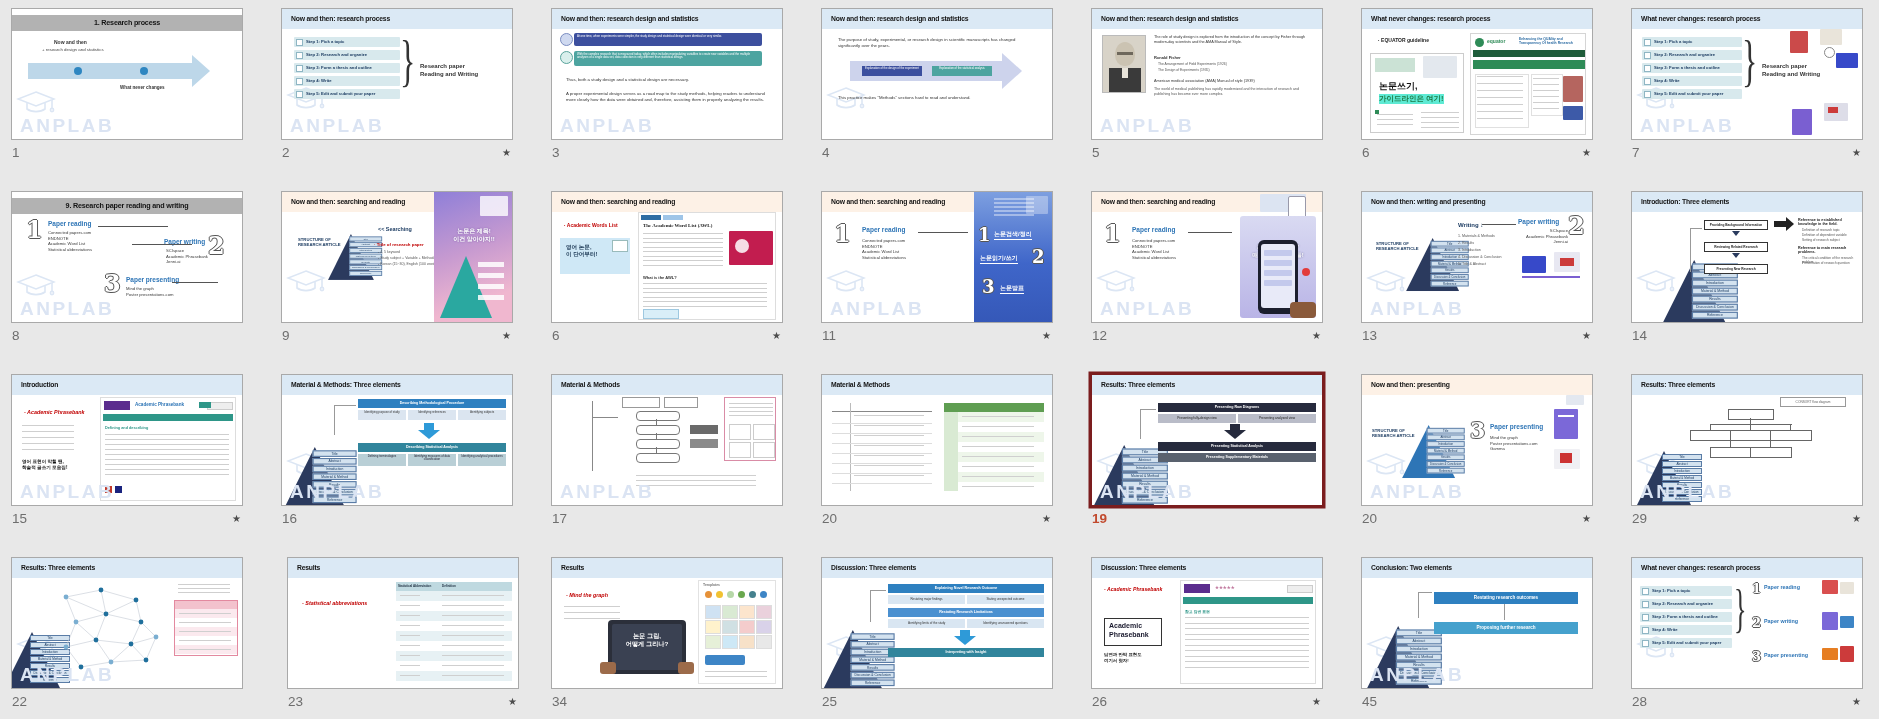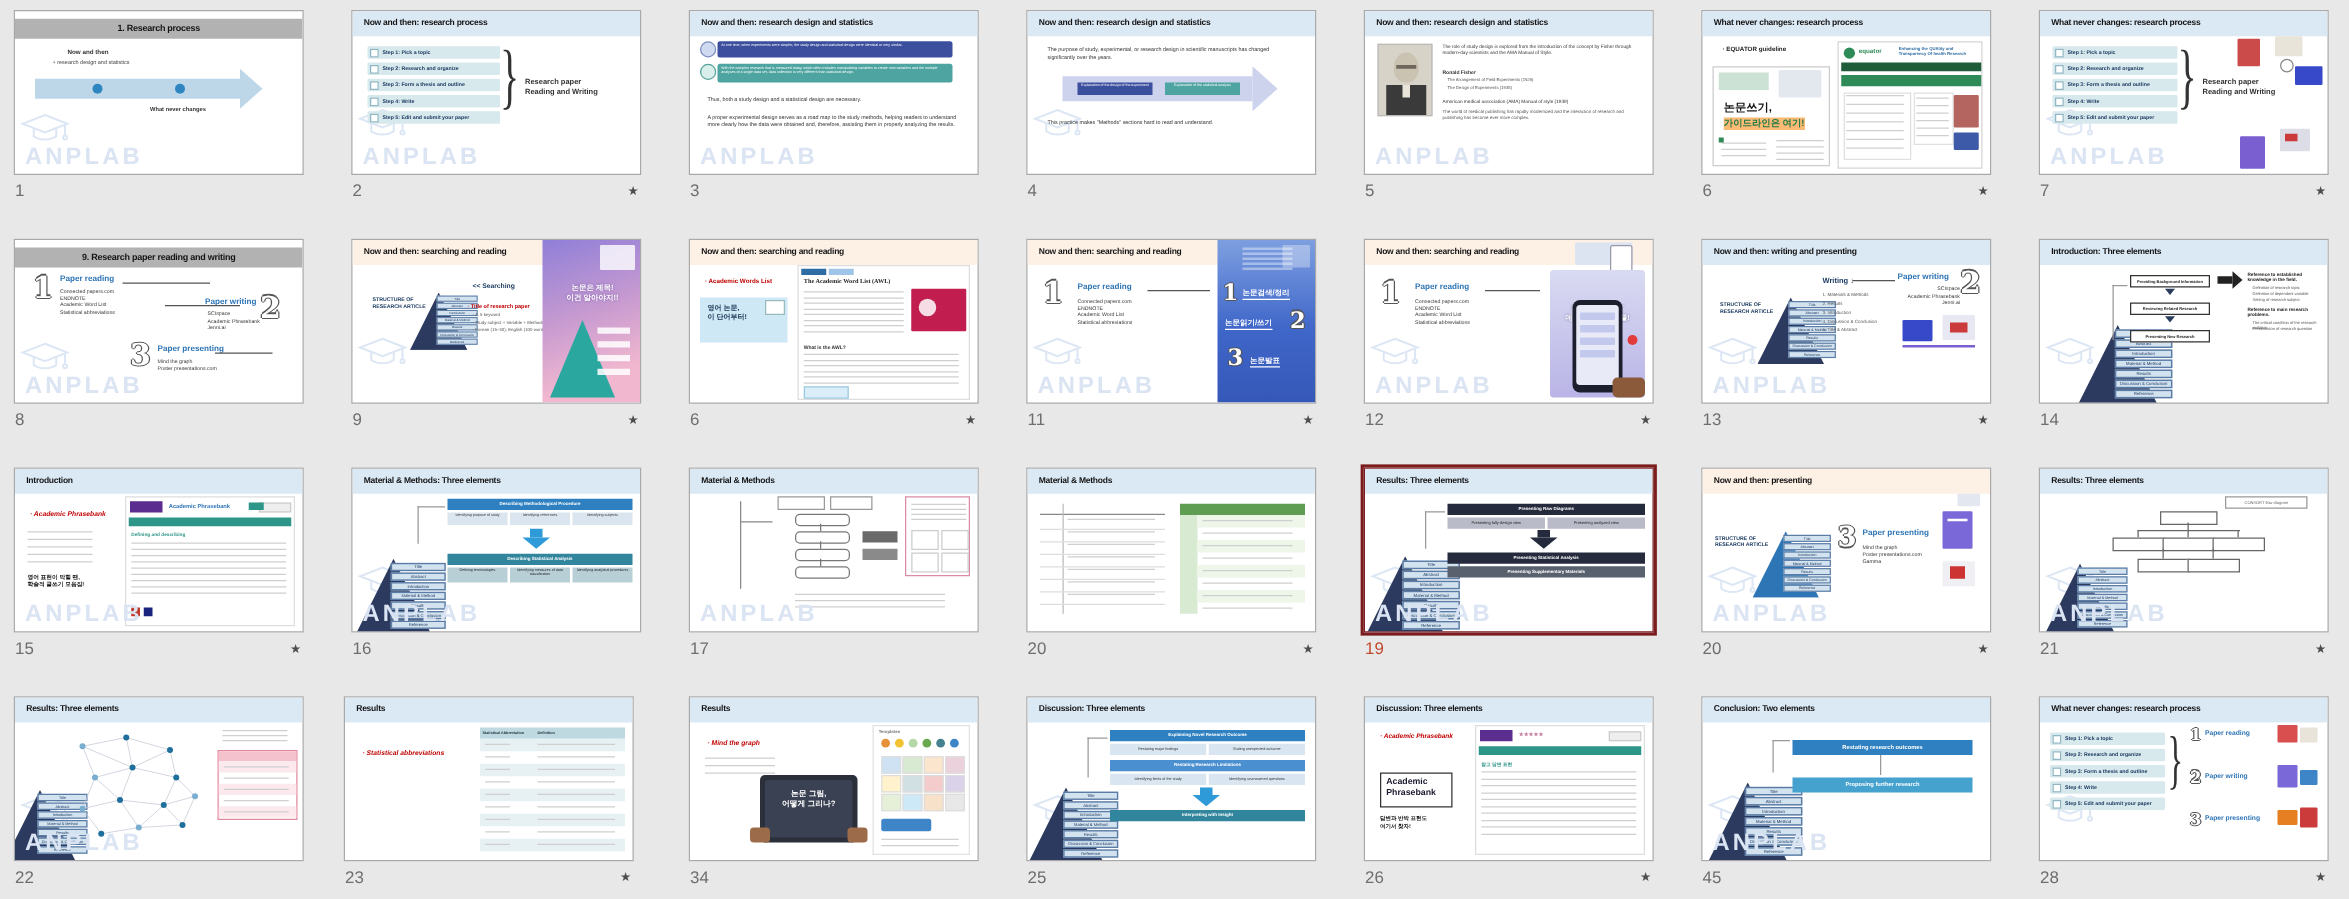--- a/index.html
+++ b/index.html
@@ -3,21 +3,21 @@
 <meta charset="utf-8">
 <style>
   html,body{margin:0;padding:0;width:1879px;height:719px;overflow:hidden;
     background:#e8e8e8;font-family:"Liberation Sans",sans-serif;}
   #sorter{position:absolute;left:0;top:0;width:1879px;height:719px;}
   .thumb{position:absolute;left:0;top:0;width:230px;height:130px;background:#fff;
     border:1px solid #a9a9a9;overflow:hidden;cursor:pointer;box-sizing:content-box;}
   .thumb.sel{border:1px solid #7b1d1e;box-shadow:0 0 0 2.5px #7b1d1e;}
   .numrow{position:absolute;left:0;top:135px;width:232px;height:18px;}
   .num{position:absolute;left:1px;top:2px;font-size:13.5px;color:#6e6e6e;}
-  .num.cur{color:#c14a2e;}
+  .num.cur{color:#c14a2e;font-weight:bold;}
   .star{position:absolute;right:2px;top:4px;font-size:10px;color:#4d4d4d;}
   .tbar{position:absolute;left:0;top:0;width:230px;height:20px;line-height:20px;
     padding-left:9px;box-sizing:border-box;font-weight:bold;font-size:6.8px;
     letter-spacing:-0.2px;color:#141414;white-space:nowrap;}
   .tbar.blue{background:#dbe9f5;}
   .tbar.cream{background:#fdf1e6;}
   .tbar.gray{top:6px;height:16px;line-height:16px;background:#b2b2b2;text-align:center;
     padding-left:0;font-size:7.2px;}
   .bd{position:absolute;left:0;top:20px;width:230px;height:110px;}
   .bd.grayt{top:24px;height:106px;}
@@ -161,21 +161,21 @@
     </div>
     <div style="position: absolute; left: 1361px; top: 8px; width: 234px; height: 160px;">
       <div class="thumb">
         <div class="tbar blue">What never changes: research process</div>
         <div class="bd">
           <div style="position: absolute; left: 16px; top: 8px; font-size: 5px; font-weight: bold; color: rgb(34, 34, 34);">· EQUATOR guideline</div>
           <div style="position: absolute; left: 8px; top: 24px; width: 94px; height: 80px; background: rgb(255, 255, 255); border: 1px solid rgb(204, 204, 204); box-sizing: border-box;">
             <div style="position: absolute; left: 4px; top: 4px; width: 40px; height: 14px; background: rgb(46, 139, 87); opacity: 0.25;"></div>
             <div style="position: absolute; left: 52px; top: 2px; width: 34px; height: 22px; background: rgb(227, 232, 238); border-radius: 1px;"></div>
             <div style="position: absolute; left: 8px; top: 26px; font-size: 9px; font-weight: bold; color: rgb(17, 17, 17);">논문쓰기,</div>
-            <div style="position: absolute; left: 8px; top: 40px; font-size: 7.5px; font-weight: bold; color: rgb(30, 122, 70); background: #fdba74;">가이드라인은 여기!</div>
+            <div style="position: absolute; left: 8px; top: 40px; font-size: 7.5px; font-weight: bold; color: rgb(30, 122, 70); background: #5eead4;">가이드라인은 여기!</div>
             <div style="position: absolute; left: 6px; top: 60px; width: 36px; height: 1px; background: rgb(207, 207, 207);"></div>
             <div style="position: absolute; left: 6px; top: 65px; width: 36px; height: 1px; background: rgb(207, 207, 207);"></div>
             <div style="position: absolute; left: 6px; top: 70px; width: 36px; height: 1px; background: rgb(207, 207, 207);"></div>
             <div style="position: absolute; left: 50px; top: 58px; width: 38px; height: 1px; background: rgb(207, 207, 207);"></div>
             <div style="position: absolute; left: 50px; top: 63px; width: 38px; height: 1px; background: rgb(207, 207, 207);"></div>
             <div style="position: absolute; left: 50px; top: 68px; width: 38px; height: 1px; background: rgb(207, 207, 207);"></div>
             <div style="position: absolute; left: 50px; top: 73px; width: 38px; height: 1px; background: rgb(207, 207, 207);"></div>
             <div style="position: absolute; left: 4px; top: 56px; width: 4px; height: 4px; background: rgb(46, 139, 87);"></div>
           </div>
           <div style="position: absolute; left: 108px; top: 4px; width: 116px; height: 102px; background: rgb(255, 255, 255); border: 1px solid rgb(213, 213, 213); box-sizing: border-box;">
@@ -833,21 +833,21 @@
             <div style="position: absolute; left: 26px; top: 17px; width: 40px; height: 5.5px; background: rgb(211, 226, 239); border: 0.5px solid rgb(90, 124, 166); font-size: 3px; line-height: 5px; text-align: center; color: rgb(23, 55, 94); overflow: hidden; box-sizing: border-box;">Introduction</div>
             <div style="position: absolute; left: 26px; top: 24px; width: 40px; height: 5.5px; background: rgb(211, 226, 239); border: 0.5px solid rgb(90, 124, 166); font-size: 3px; line-height: 5px; text-align: center; color: rgb(23, 55, 94); overflow: hidden; box-sizing: border-box;">Material &amp; Method</div>
             <div style="position: absolute; left: 26px; top: 31px; width: 40px; height: 5.5px; background: rgb(211, 226, 239); border: 0.5px solid rgb(90, 124, 166); font-size: 3px; line-height: 5px; text-align: center; color: rgb(23, 55, 94); overflow: hidden; box-sizing: border-box;">Results</div>
             <div style="position: absolute; left: 26px; top: 38px; width: 40px; height: 5.5px; background: rgb(211, 226, 239); border: 0.5px solid rgb(90, 124, 166); font-size: 3px; line-height: 5px; text-align: center; color: rgb(23, 55, 94); overflow: hidden; box-sizing: border-box;">Discussion &amp; Conclusion</div>
             <div style="position: absolute; left: 26px; top: 45px; width: 40px; height: 5.5px; background: rgb(211, 226, 239); border: 0.5px solid rgb(90, 124, 166); font-size: 3px; line-height: 5px; text-align: center; color: rgb(23, 55, 94); overflow: hidden; box-sizing: border-box;">Reference</div>
           </div>
         </div>
         <div style="position: absolute; bottom: 2px; left: 8px; font-weight: bold; font-size: 19px; letter-spacing: 2.5px; color: rgb(219, 228, 243);">ANPLAB</div>
       </div>
       <div class="numrow">
-        <span class="num">21</span>
+        <span class="num">29</span>
         <span class="star">★</span>
       </div>
     </div>
     <div style="position: absolute; left: 11px; top: 557px; width: 234px; height: 160px;">
       <div class="thumb">
         <div class="tbar blue">Results: Three elements</div>
         <div class="bd">
           <div style="position: absolute; left: 4px; top: 56px; width: 40px; height: 30px;"><svg width="40" height="30" viewBox="0 0 40 30">
               <g fill="none" stroke="#dce6f4" stroke-width="1.6">
                 <path d="M20 3 38 10 20 17 2 10Z"></path>
@@ -919,21 +919,21 @@
           <div style="position: absolute; left: 166px; top: 6px; width: 52px; height: 1px; background: rgb(207, 207, 207);"></div>
           <div style="position: absolute; left: 166px; top: 10px; width: 52px; height: 1px; background: rgb(207, 207, 207);"></div>
           <div style="position: absolute; left: 166px; top: 14px; width: 52px; height: 1px; background: rgb(207, 207, 207);"></div>
         </div>
         <div style="position: absolute; bottom: 2px; left: 8px; font-weight: bold; font-size: 19px; letter-spacing: 2.5px; color: rgb(219, 228, 243);">ANPLAB</div>
       </div>
       <div class="numrow">
         <span class="num">22</span>
       </div>
     </div>
-    <div style="position: absolute; left: 275px; top: 557px; width: 234px; height: 160px; text-decoration: underline;">
+    <div style="position: absolute; left: 287px; top: 557px; width: 234px; height: 160px; text-decoration: underline;">
       <div class="thumb">
         <div class="tbar blue">Results</div>
         <div class="bd">
           <div style="position: absolute; left: 14px; top: 22px; font-size: 5.4px; font-weight: bold; color: rgb(192, 0, 0); font-style: italic;">· Statistical abbreviations</div>
           <div style="position: absolute; left: 108px; top: 4px; width: 116px; height: 100px; background: rgb(255, 255, 255);">
             <div style="position: absolute; left: 0px; top: 0px; width: 116px; height: 9px; background: rgb(191, 217, 224);">
               <div style="position: absolute; left: 2px; top: 0px; font-size: 3px; font-weight: bold; color: rgb(34, 51, 68); line-height: 9px;">Statistical Abbreviation</div>
               <div style="position: absolute; left: 46px; top: 0px; font-size: 3px; font-weight: bold; color: rgb(34, 51, 68); line-height: 9px;">Definition</div>
             </div>
             <div style="position: absolute; left: 0px; top: 9px; width: 116px; height: 10px; background: rgb(231, 241, 244);"></div>

